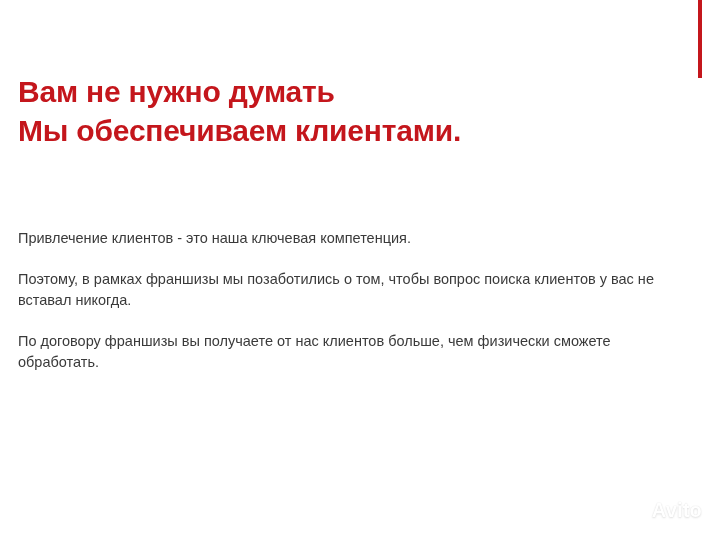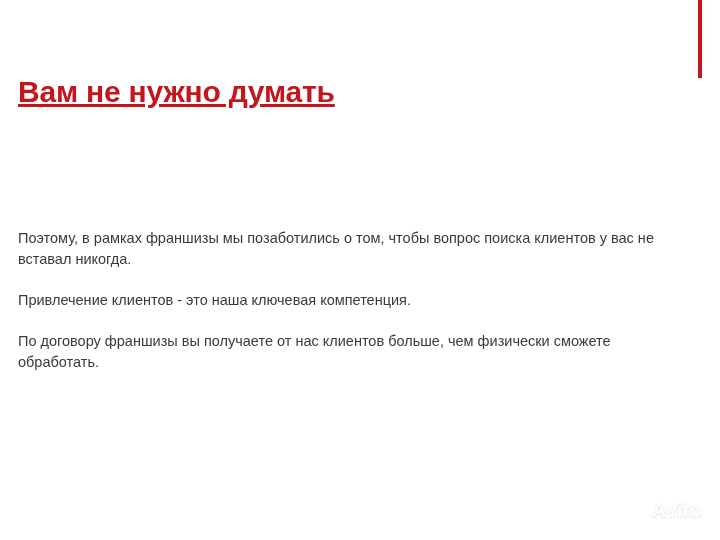--- a/index.html
+++ b/index.html
@@ -32,21 +32,20 @@
   .headline {
     position: absolute;
     top: 72px;
     left: 18px;
     width: 660px;
     color: #c4161c;
     font-weight: bold;
     font-size: 30px;
     line-height: 1.3;
     letter-spacing: -0.2px;
-    text-decoration: underline;
   }
   .headline .line {
     display: block;
     white-space: nowrap;
   }
   .body-copy {
     position: absolute;
     top: 228px;
     left: 18px;
     width: 660px;
@@ -91,25 +90,26 @@
 </style>
 </head>
 <body>
 
 <div class="slide">
 
   <div class="accent-bar"></div>
 
   <div class="headline">
     <span class="line">Вам не нужно думать</span>
+    <span class="line">Мы обеспечиваем клиентами.</span>
   </div>
 
   <div class="body-copy">
+    <p>Привлечение клиентов - это наша ключевая компетенция.</p>
     <p>Поэтому, в рамках франшизы мы позаботились о том, чтобы вопрос поиска клиентов у вас не вставал никогда.</p>
-    <p>Привлечение клиентов - это наша ключевая компетенция.</p>
     <p>По договору франшизы вы получаете от нас клиентов больше, чем физически сможете обработать.</p>
   </div>
 
   <div class="watermark">
     <span class="mark-icon">
       <svg width="22" height="22" viewBox="0 0 22 22" aria-hidden="true">
         <circle cx="7" cy="6" r="4.2" fill="none" stroke="#ffffff" stroke-width="1.6" opacity="0.9"></circle>
         <circle cx="15.5" cy="7" r="3" fill="none" stroke="#ffffff" stroke-width="1.6" opacity="0.9"></circle>
         <circle cx="6.5" cy="15.5" r="3" fill="none" stroke="#ffffff" stroke-width="1.6" opacity="0.9"></circle>
         <circle cx="15" cy="15.5" r="4.2" fill="none" stroke="#ffffff" stroke-width="1.6" opacity="0.9"></circle>

